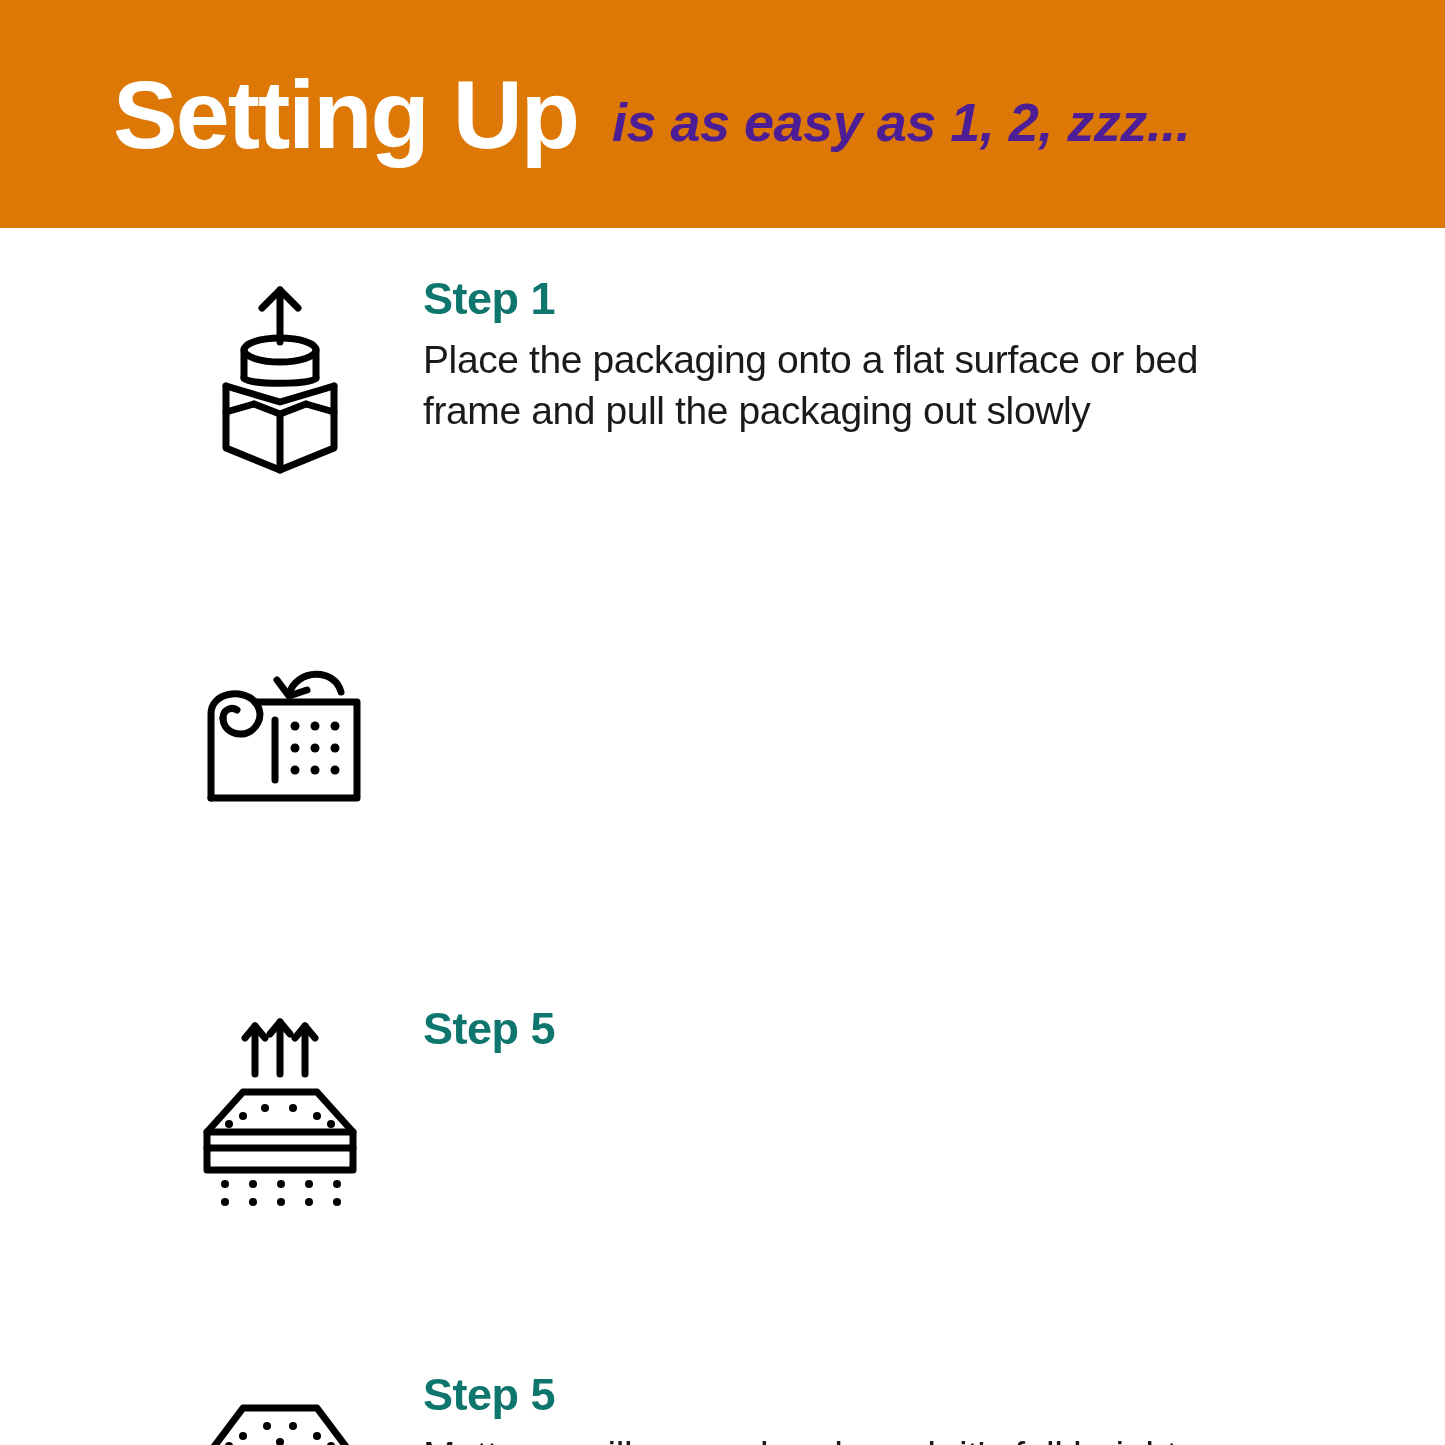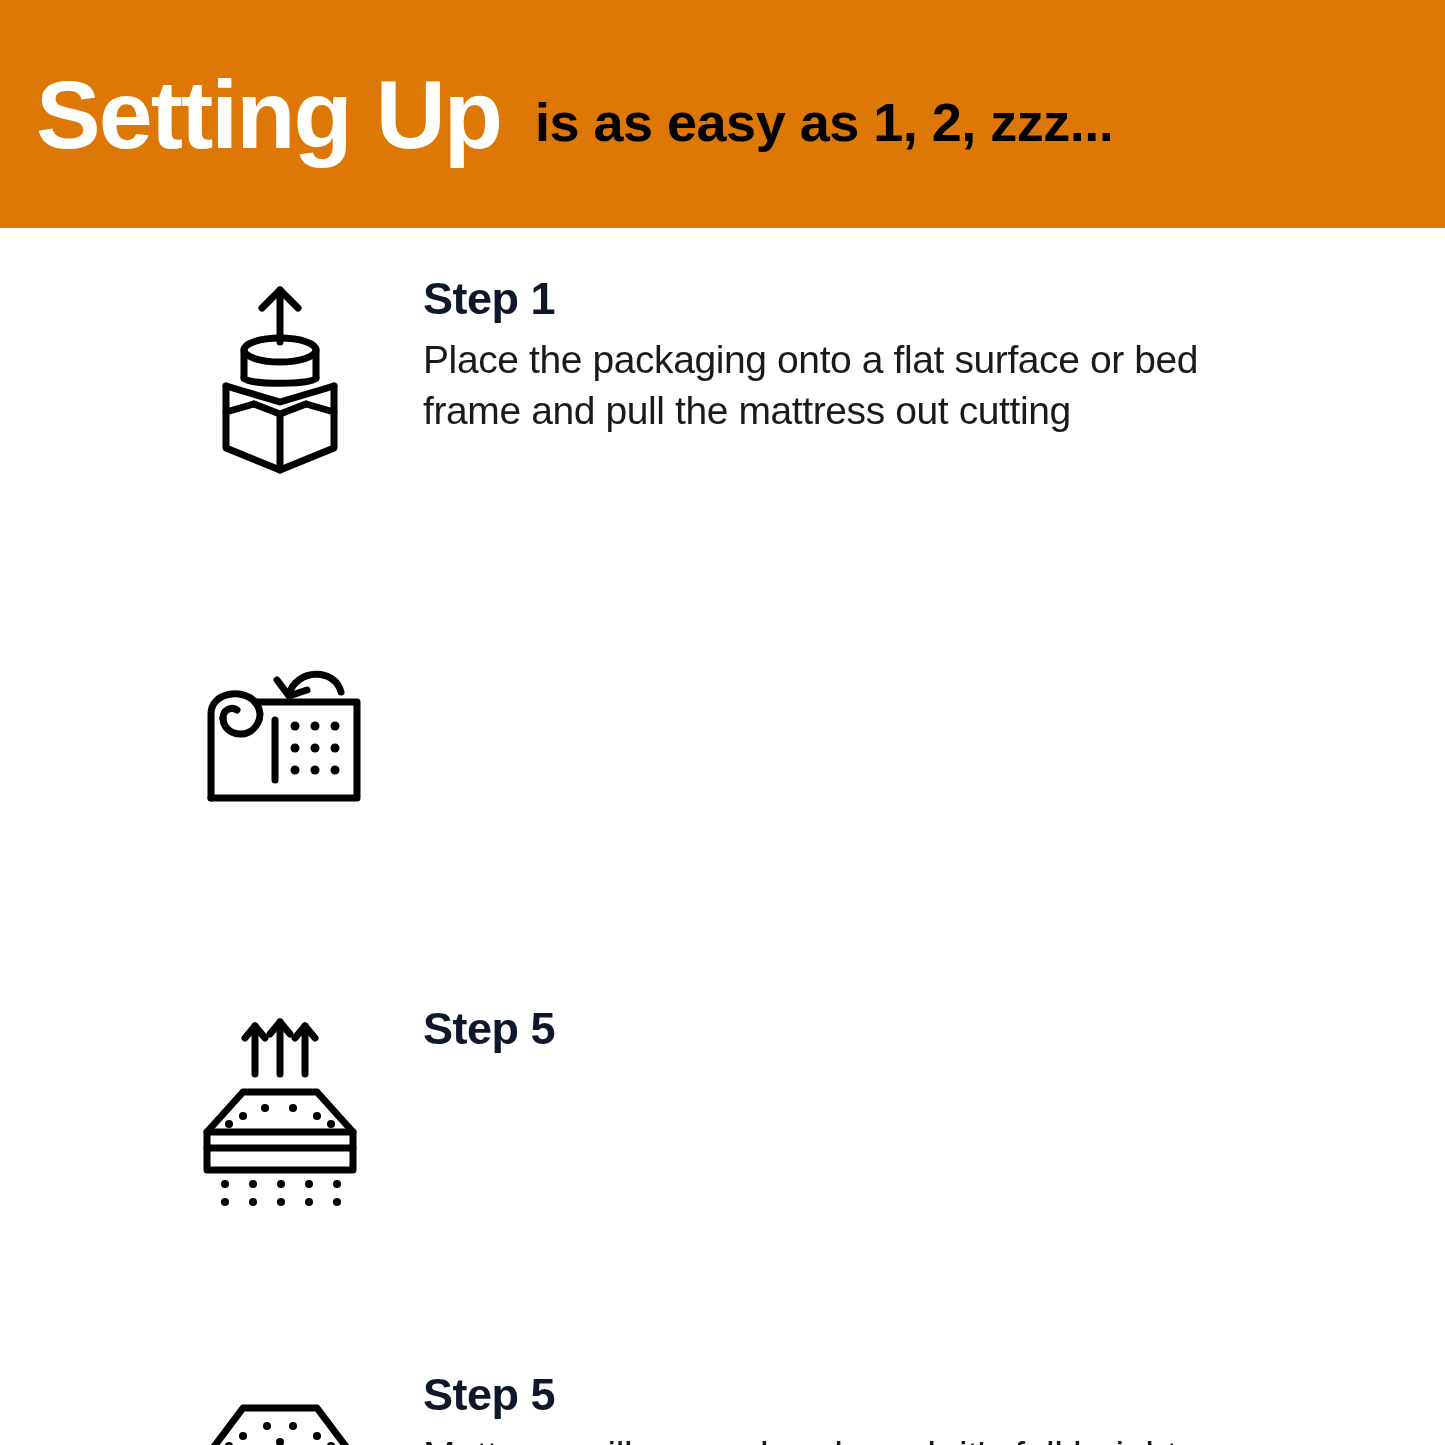--- a/index.html
+++ b/index.html
@@ -23,40 +23,41 @@
   
   .header {
     position: absolute;
     left: 0;
     top: 0;
     width: 1445px;
     height: 228px;
     background: #dd7705;
     display: flex;
     align-items: center;
-    padding-left: 36px;
+    padding-left: 113px;
     box-sizing: border-box;
   }
   .header-title {
     color: #ffffff;
     font-size: 97px;
     font-weight: bold;
     letter-spacing: -2px;
     line-height: 1;
     white-space: nowrap;
   }
   .header-subtitle {
-    color: #000000;
+    color: #4c1d95;
     font-size: 54px;
     font-weight: bold;
     letter-spacing: -0.5px;
     line-height: 1;
     white-space: nowrap;
     margin-left: 34px;
     margin-top: 16px;
+    font-style: italic;
   }
 
   
   .steps {
     position: absolute;
     left: 0;
     top: 228px;
     width: 1445px;
   }
   .step-row {
@@ -80,21 +81,21 @@
     padding-top: 10px;
   }
   .step-heading {
     display: flex;
     align-items: baseline;
     margin-bottom: 10px;
   }
   .step-title {
     font-size: 45px;
     font-weight: bold;
-    color: #0f172a;
+    color: #0f766e;
     letter-spacing: -0.5px;
     line-height: 1.1;
   }
   .step-note {
     font-size: 38px;
     font-weight: normal;
     color: #1a1a1a;
     margin-left: 14px;
     letter-spacing: -0.5px;
   }
@@ -143,21 +144,21 @@
 
           <path d="M26 130 L26 166 L80 188 L134 166 L134 130"></path>
           <path d="M80 132 L80 188"></path>
         </svg>
       </div>
       <div class="step-text">
         <div class="step-heading">
           <span class="step-title">Step 1</span>
           <span class="step-note"></span>
         </div>
-        <div class="step-desc">Place the packaging onto a flat surface or bed frame and pull the mattress out cutting</div>
+        <div class="step-desc">Place the packaging onto a flat surface or bed frame and pull the packaging out slowly</div>
       </div>
     </div>
 
     <div class="step-row" id="row-2">
       <div class="step-icon">
         <svg width="190" height="180" viewBox="0 0 190 180" fill="none" stroke="#000000" stroke-width="7" stroke-linecap="round" stroke-linejoin="round">
 
           <path d="M104 46 C 112 20, 150 20, 156 44"></path>
           <path d="M92 32 L104 48 L122 42"></path>
 

